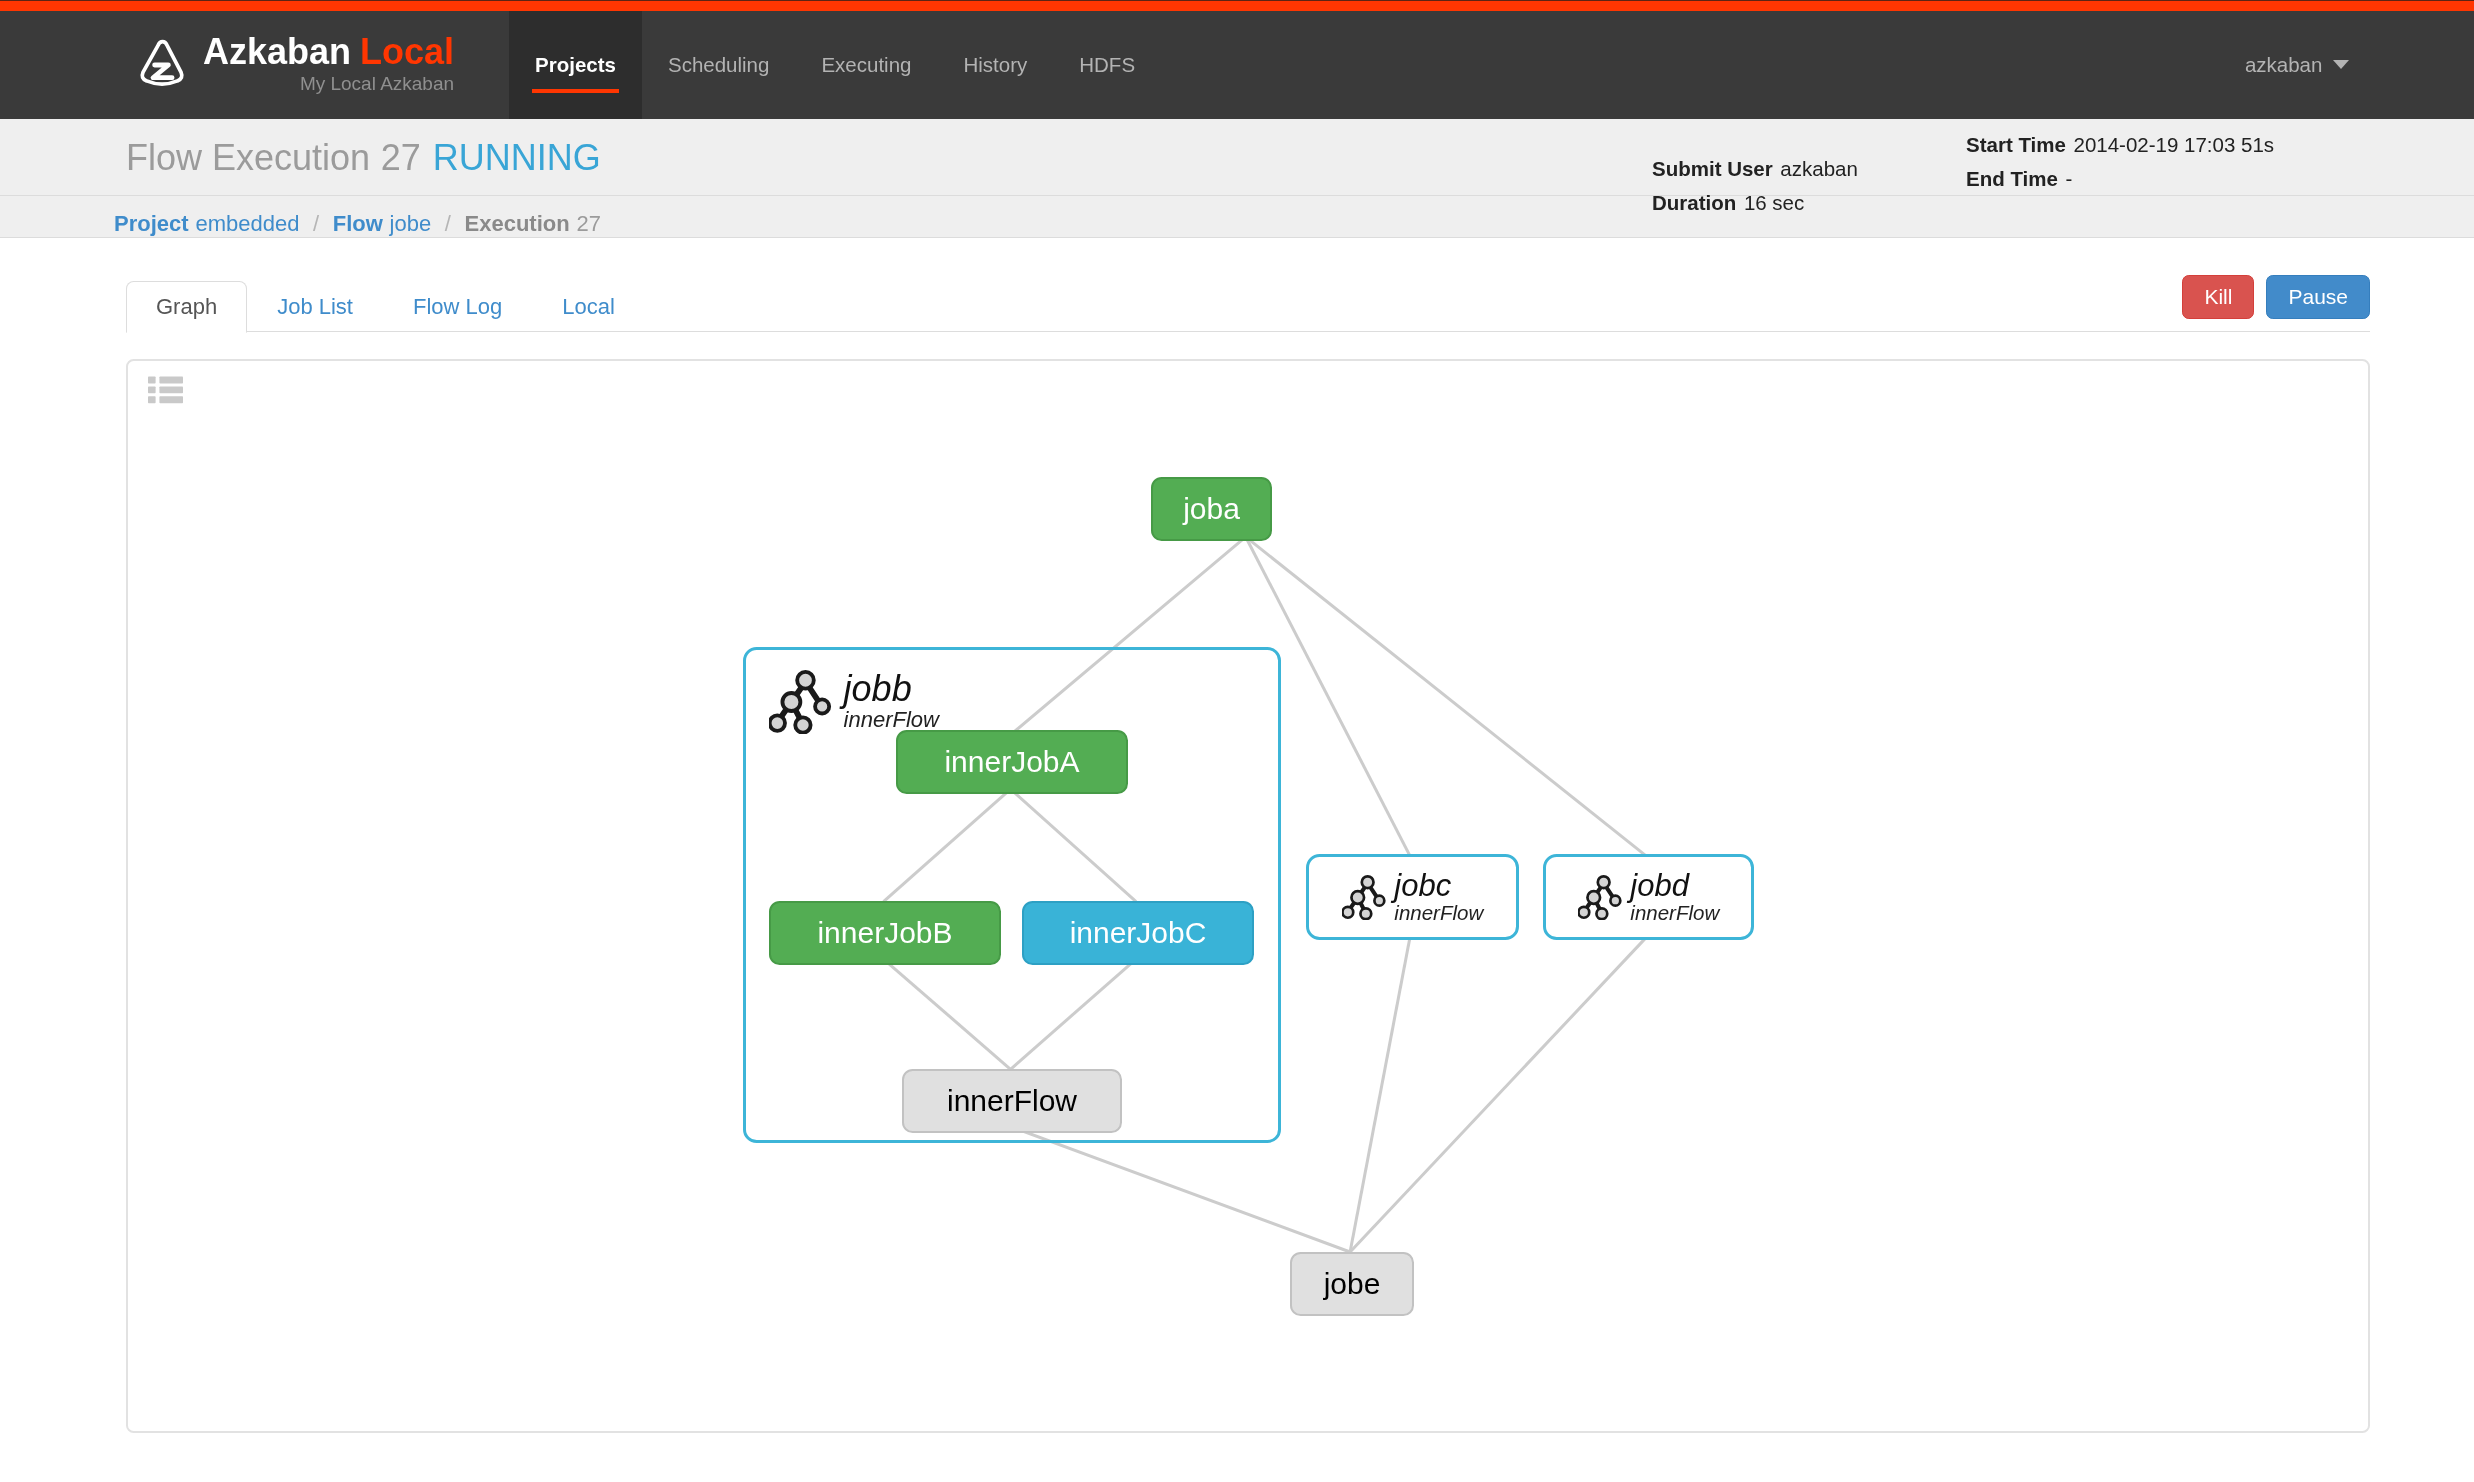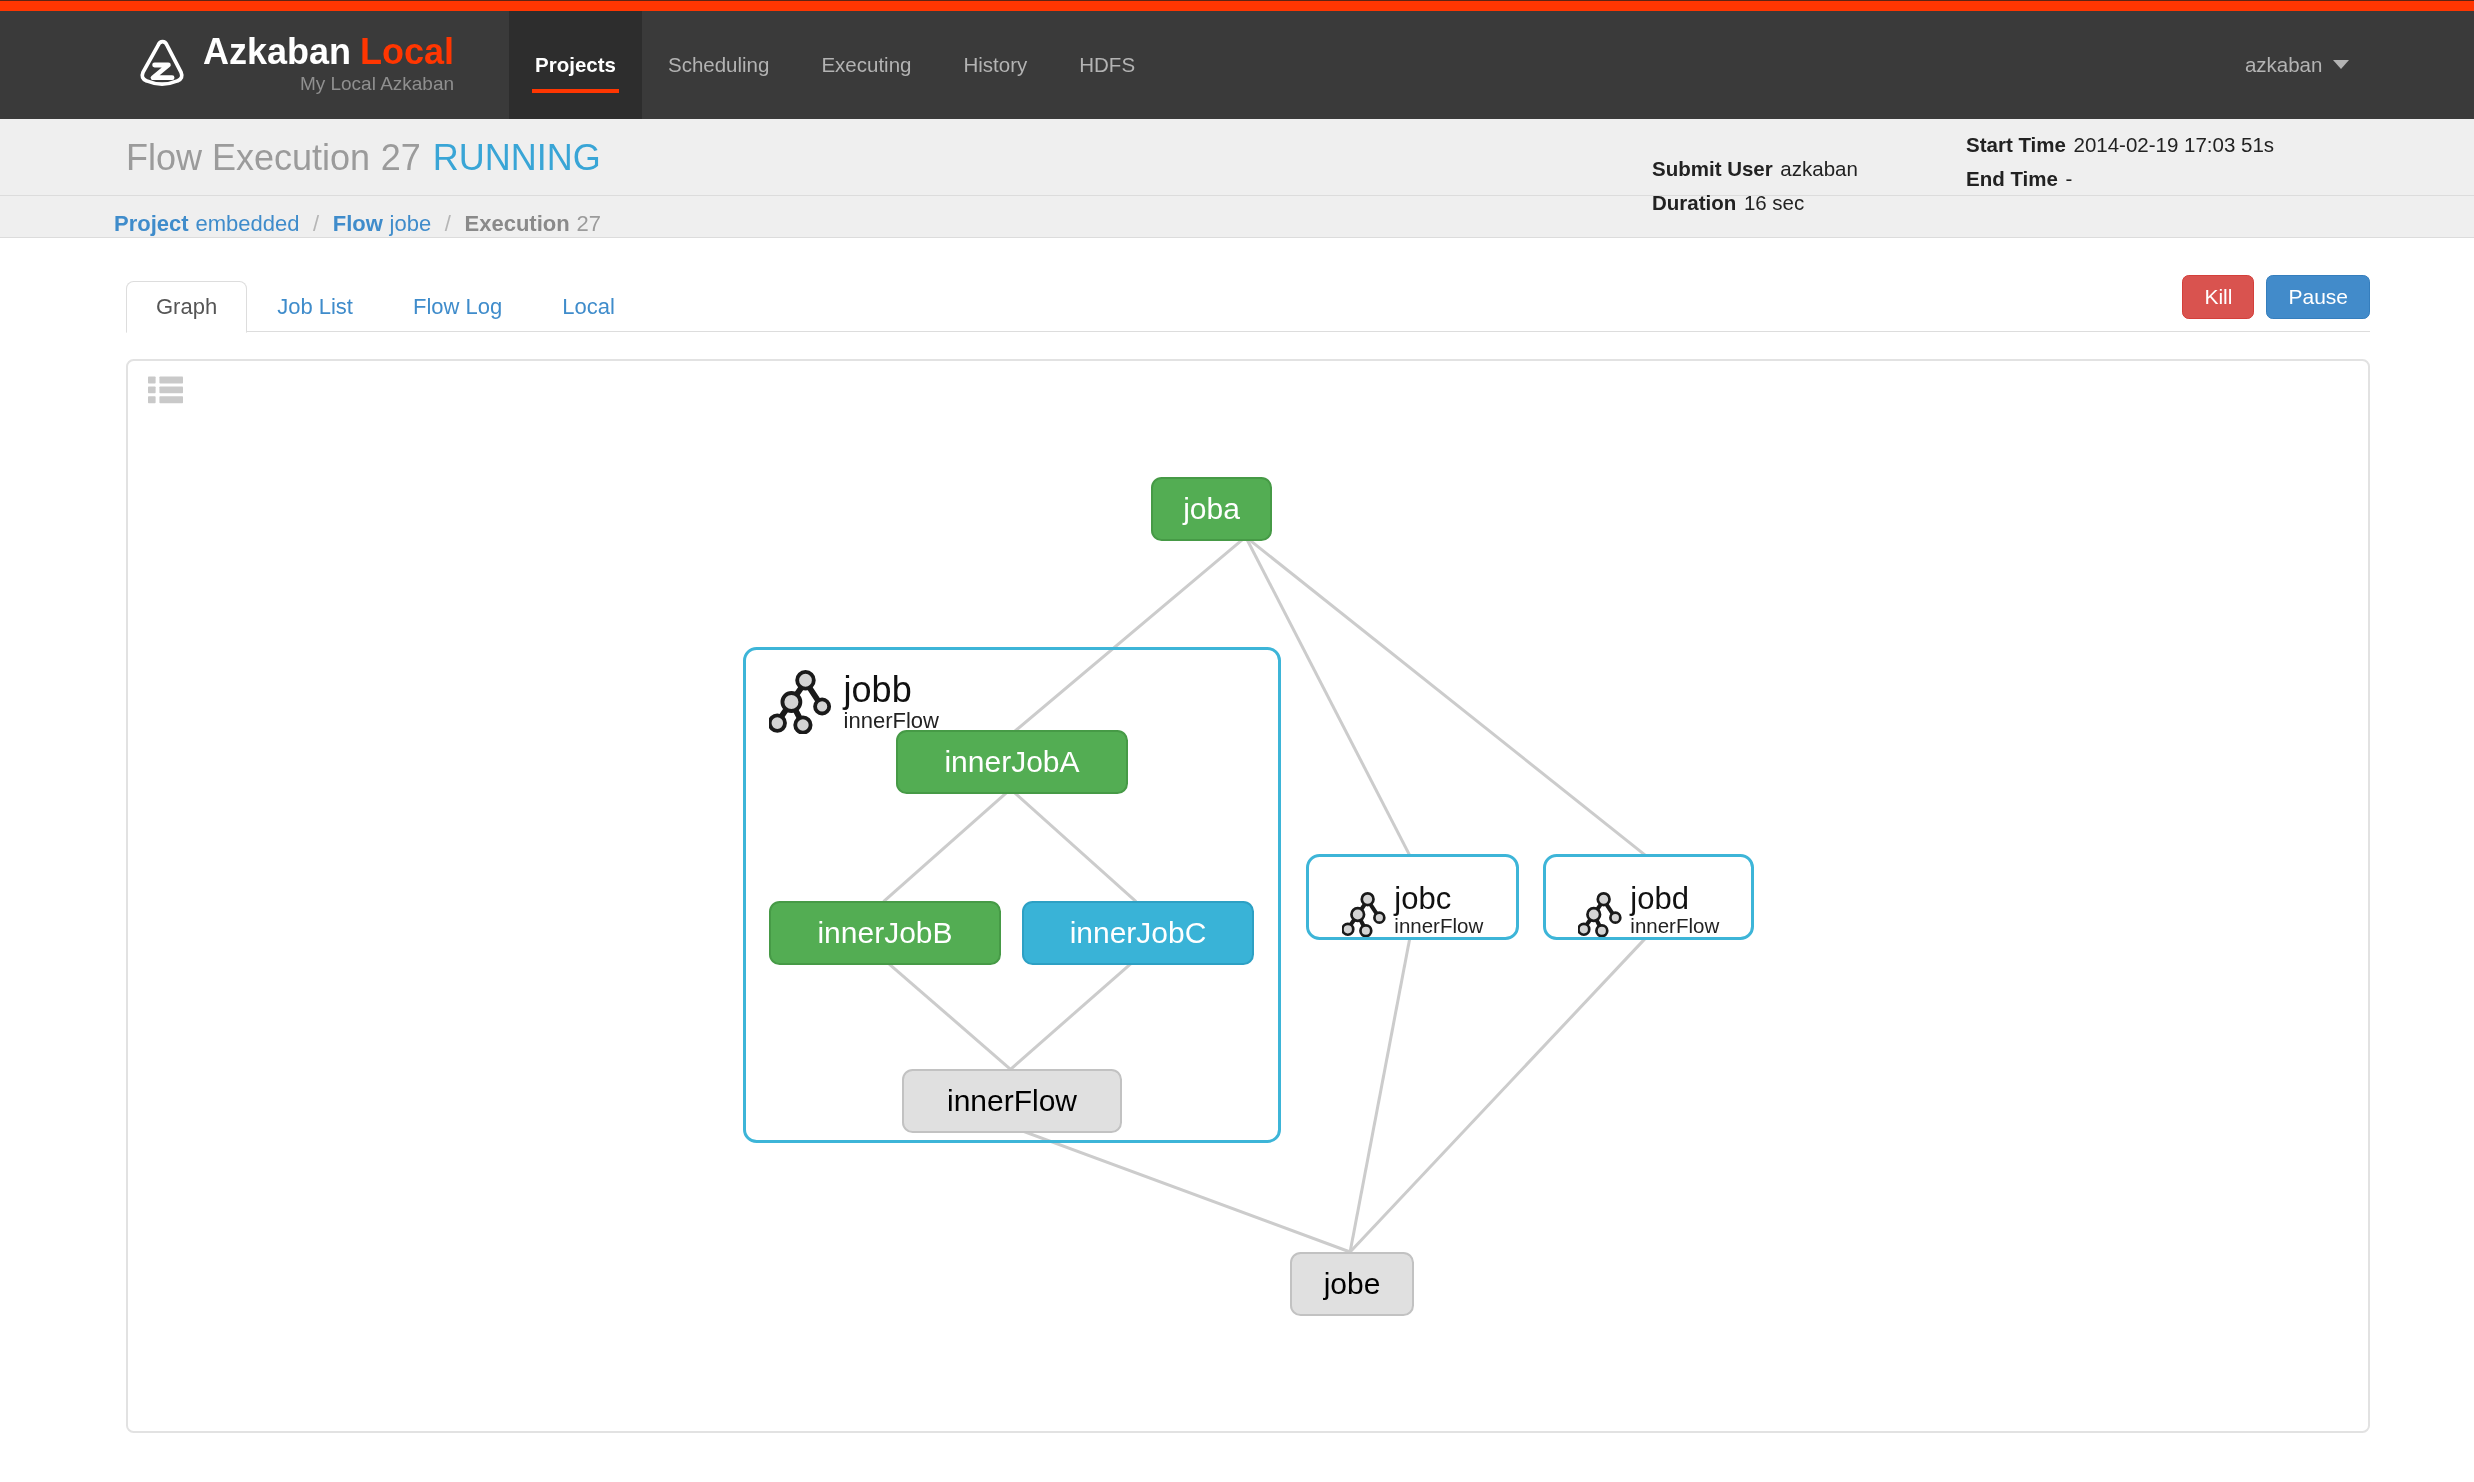--- a/index.html
+++ b/index.html
@@ -57,21 +57,21 @@
   .graph-canvas{position:absolute;left:0;top:0;width:100%;height:100%;}
   .edges-layer{position:absolute;left:0;top:0;width:100%;height:100%;}
   .edge{stroke:#cccccc;stroke-width:4;}
   .gnode{position:absolute;display:flex;align-items:center;justify-content:center;border-radius:10.6px;font-size:30px;border:2.3px solid transparent;box-sizing:border-box;cursor:pointer;white-space:nowrap;}
   .gnode.succeeded{background:#53ad53;border-color:#469a46;color:#fff;}
   .gnode.running{background:#39b3d7;border-color:#2da0c4;color:#fff;}
   .gnode.ready{background:#e0e0e0;border-color:#c2c2c2;color:#000;}
   .flow-box{position:absolute;border:3.8px solid #3db5d8;border-radius:13.6px;box-sizing:border-box;cursor:pointer;}
   .flow-box.expanded{background:transparent;}
   .flow-box.collapsed{background:#fff;}
-  .flow-head{display:flex;align-items:flex-end;}
+  .flow-head{display:flex;align-items:center;font-style:italic;}
   .flow-box.expanded .flow-head{padding:19.7px 0 0 23px;}
   .flow-box.collapsed .flow-head{height:100%;justify-content:center;}
   .tree-icon{flex:none;}
   .flow-box.expanded .tree-icon{width:64px;height:64px;margin-right:10.6px;}
   .flow-box.collapsed .tree-icon{width:45px;height:45px;margin-right:7.6px;}
   .flow-title{color:#111;line-height:1;}
   .flow-subtitle{color:#222;line-height:1.15;}
   .flow-box.expanded .flow-title{font-size:36px;}
   .flow-box.expanded .flow-subtitle{font-size:22px;}
   .flow-box.collapsed .flow-title{font-size:31px;}

